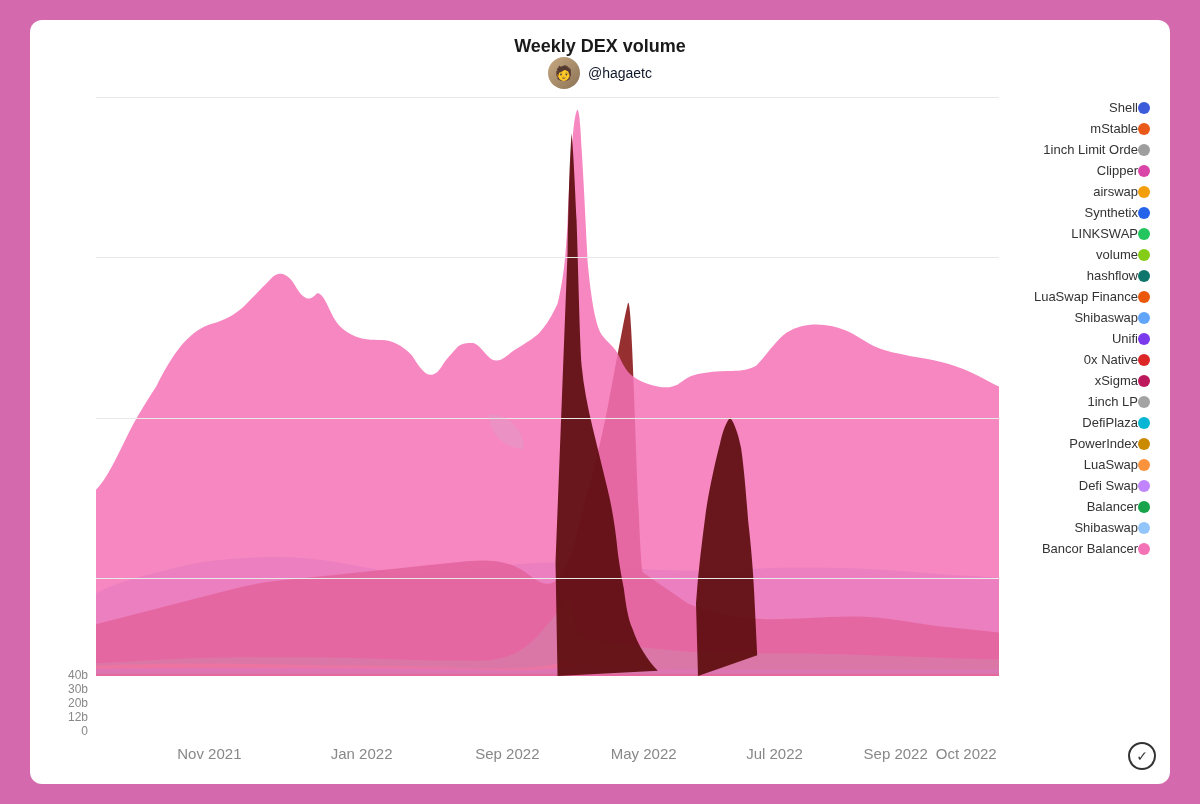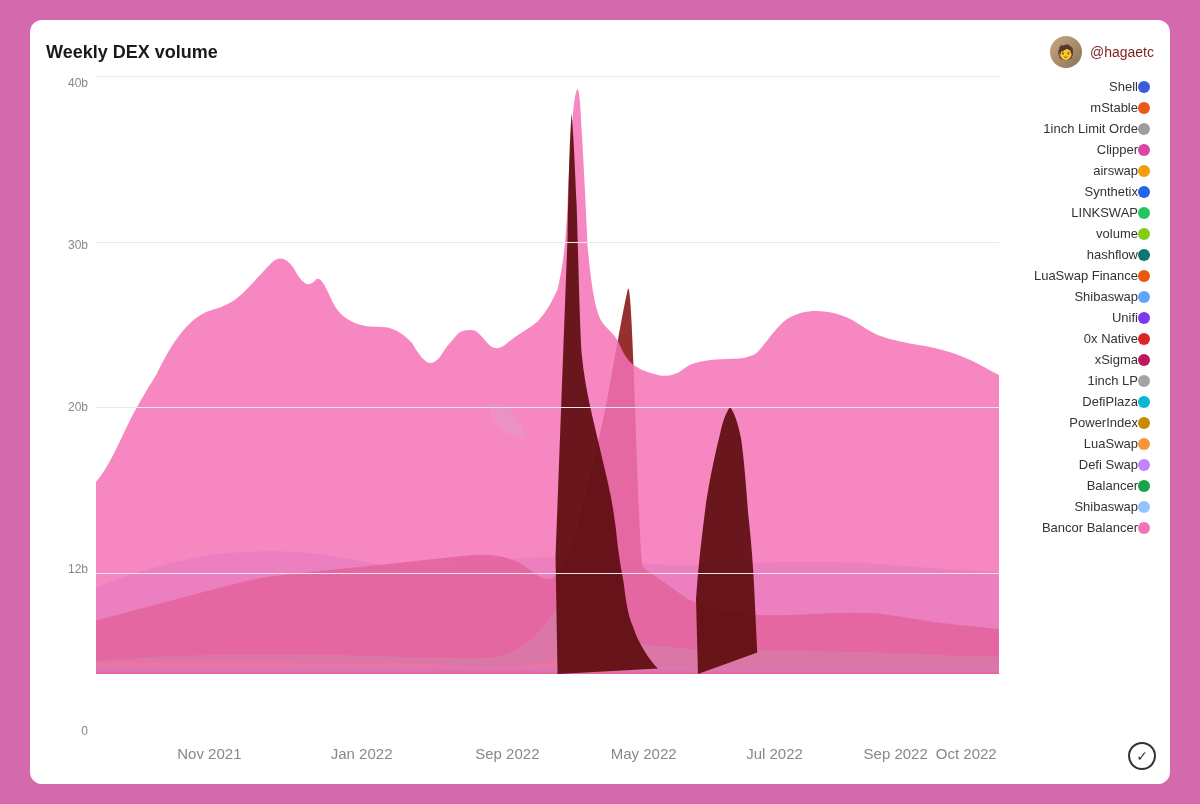--- a/index.html
+++ b/index.html
@@ -20,20 +20,21 @@
       overflow: hidden;
       display: flex;
       flex-direction: column;
       padding: 16px;
     }
     .header {
       display: flex;
       justify-content: space-between;
       align-items: center;
       margin-bottom: 8px;
+      flex-direction: column;
     }
     .title {
       font-size: 18px;
       font-weight: 600;
       color: #1a1a1a;
     }
     .user-info {
       display: flex;
       align-items: center;
       gap: 8px;
@@ -44,41 +45,41 @@
       border-radius: 50%;
       background: linear-gradient(135deg, #c8a882, #8b7355);
       overflow: hidden;
       display: flex;
       align-items: center;
       justify-content: center;
       font-size: 14px;
     }
     .username {
       font-size: 14px;
-      color: #7f1d1d;
+      color: #0f172a;
     }
     .chart-area {
       display: flex;
       flex: 1;
       gap: 0;
     }
     .chart-container {
       flex: 1;
       position: relative;
       min-height: 0;
     }
     .y-axis {
       position: absolute;
       left: 0;
       top: 0;
       bottom: 30px;
       width: 50px;
       display: flex;
       flex-direction: column;
-      justify-content: space-between;
+      justify-content: flex-end;
       align-items: flex-end;
       padding-right: 8px;
     }
     .y-label {
       font-size: 12px;
       color: #888;
     }
     .chart-inner {
       position: absolute;
       left: 50px;

